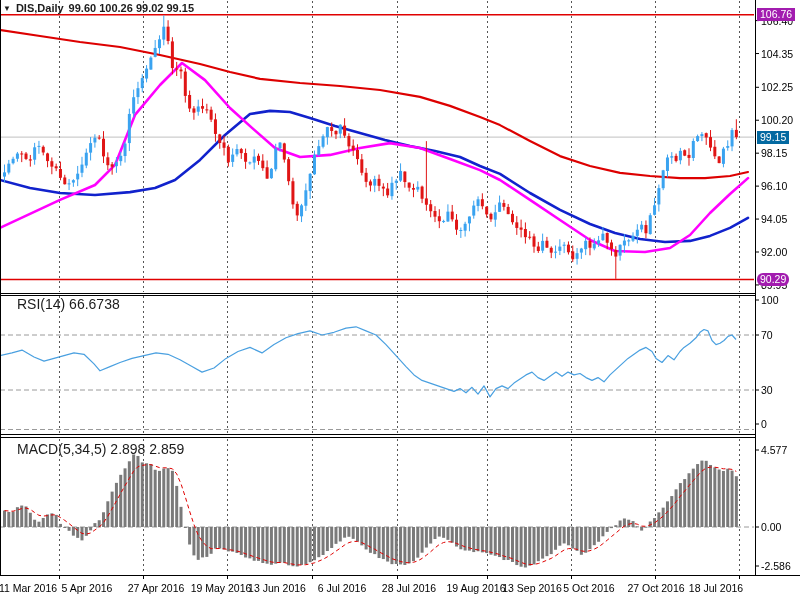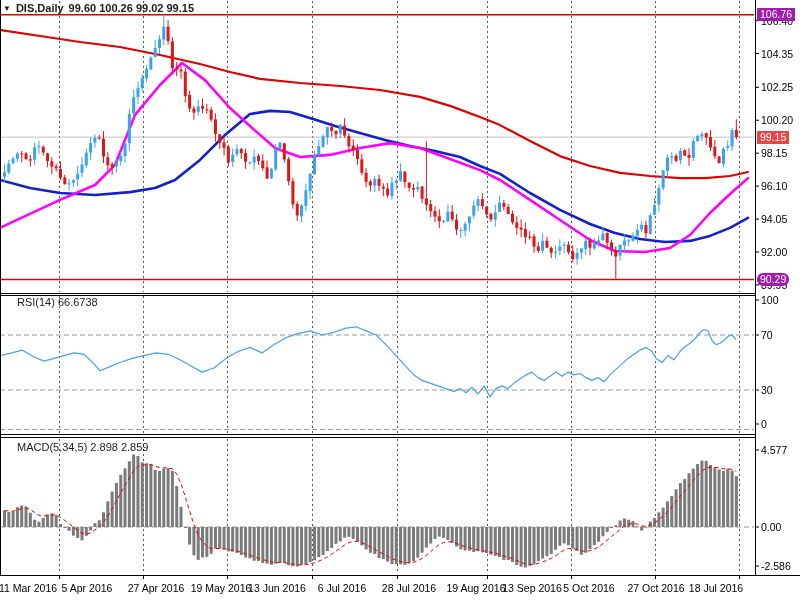--- a/index.html
+++ b/index.html
@@ -5,25 +5,25 @@
   html,body{margin:0;padding:0;background:#fff;}
   #chart{position:relative;width:800px;height:600px;background:#fff;overflow:hidden;
          font-family:"Liberation Sans",sans-serif;}
   #chart-svg{position:absolute;left:0;top:0;z-index:1;}
   #labels{position:absolute;left:0;top:0;width:800px;height:500px;z-index:2;pointer-events:none;}
   .axlbl{position:absolute;font-size:10.5px;color:#000;white-space:nowrap;}
   .dlbl{transform:translateX(-50%);}
   .badge{position:absolute;left:757px;color:#fff;font-size:10.5px;line-height:13px;height:13px;
          padding:0 3px;white-space:nowrap;}
   .badge.red{background:#a21caf;}
-  .badge.black{background:#ef4444;}
+  .badge.black{background:#0369a1;}
   .title-row{position:absolute;left:3px;top:2px;z-index:3;font-size:11px;font-weight:700;color:#1c1c1c;
              display:flex;align-items:center;gap:5px;}
   .tri{font-size:8px;line-height:11px;cursor:pointer;}
-  .pane-label{position:absolute;left:17px;z-index:3;font-size:11px;color:#1c1c1c;}
+  .pane-label{position:absolute;left:17px;z-index:3;font-size:14px;color:#1c1c1c;}
   #rsi-label{top:296px;}
   #macd-label{top:441px;}
 </style>
 </head>
 <body>
 
 <div id="chart">
   <svg id="chart-svg" width="800" height="600">
       <defs>
         <clipPath id="clipMain">

